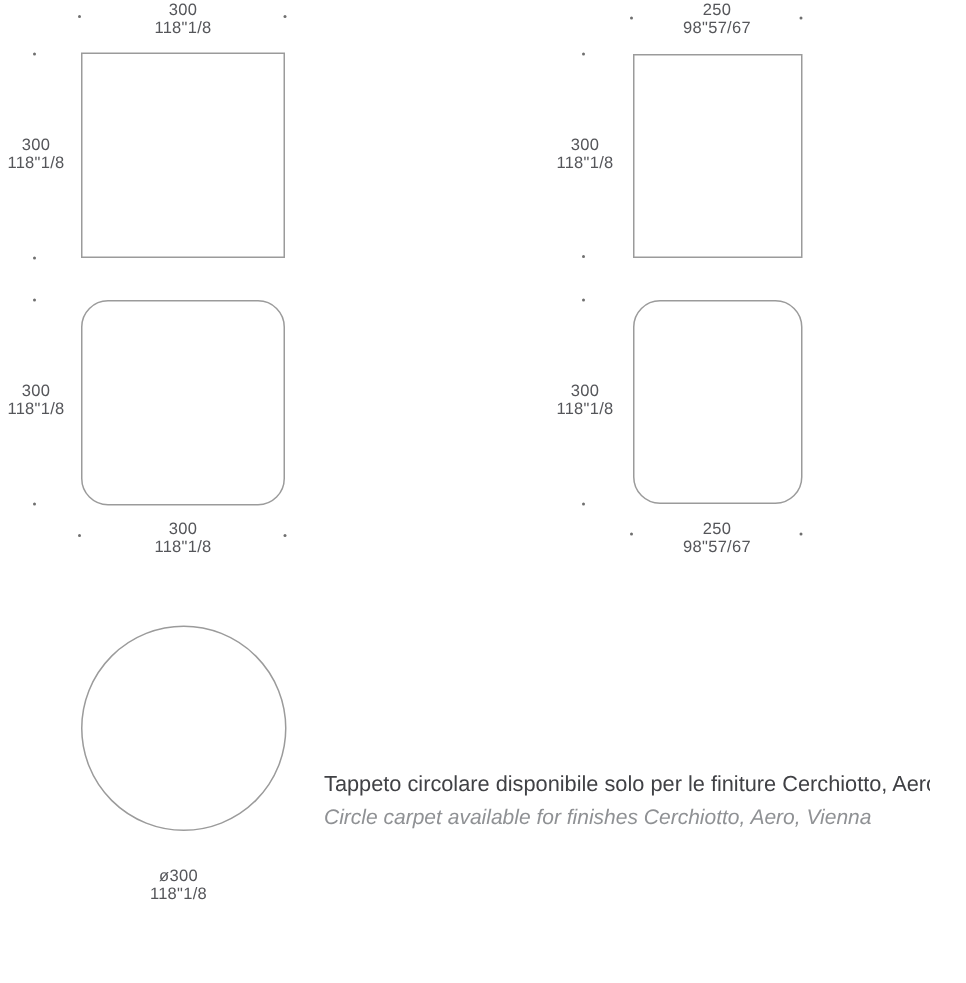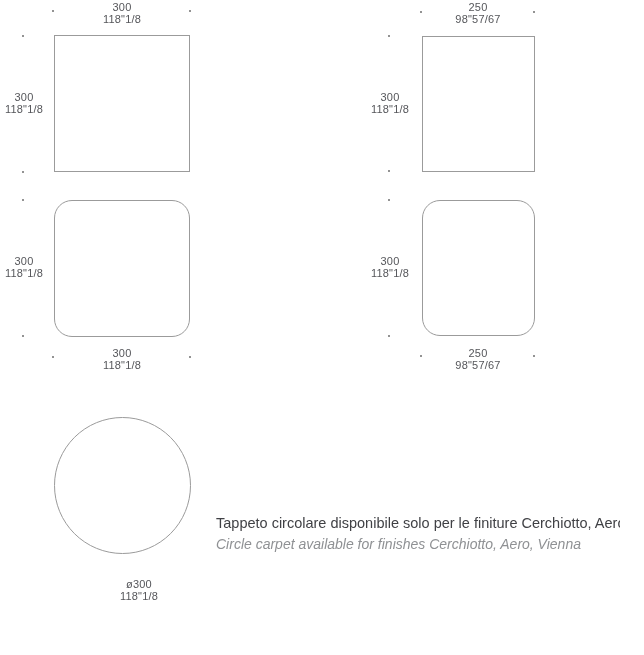--- a/index.html
+++ b/index.html
@@ -83,21 +83,21 @@
     <span>118"1/8</span>
   </div>
   <div class="dim" style="left:348px; top:256px;">
     <span>300</span>
     <span>118"1/8</span>
   </div>
   <div class="dim" style="left:436px; top:348px;">
     <span>250</span>
     <span>98"57/67</span>
   </div>
-  <div class="dim" style="left:97px; top:579px;">
+  <div class="dim" style="left:77px; top:579px;">
     <span>ø300</span>
     <span>118"1/8</span>
   </div>
 
   <div class="dot" style="left:52px;  top:10px;"></div>
   <div class="dot" style="left:189px; top:10px;"></div>
   <div class="dot" style="left:22px;  top:35px;"></div>
   <div class="dot" style="left:22px;  top:171px;"></div>
   <div class="dot" style="left:22px;  top:199px;"></div>
   <div class="dot" style="left:22px;  top:335px;"></div>

